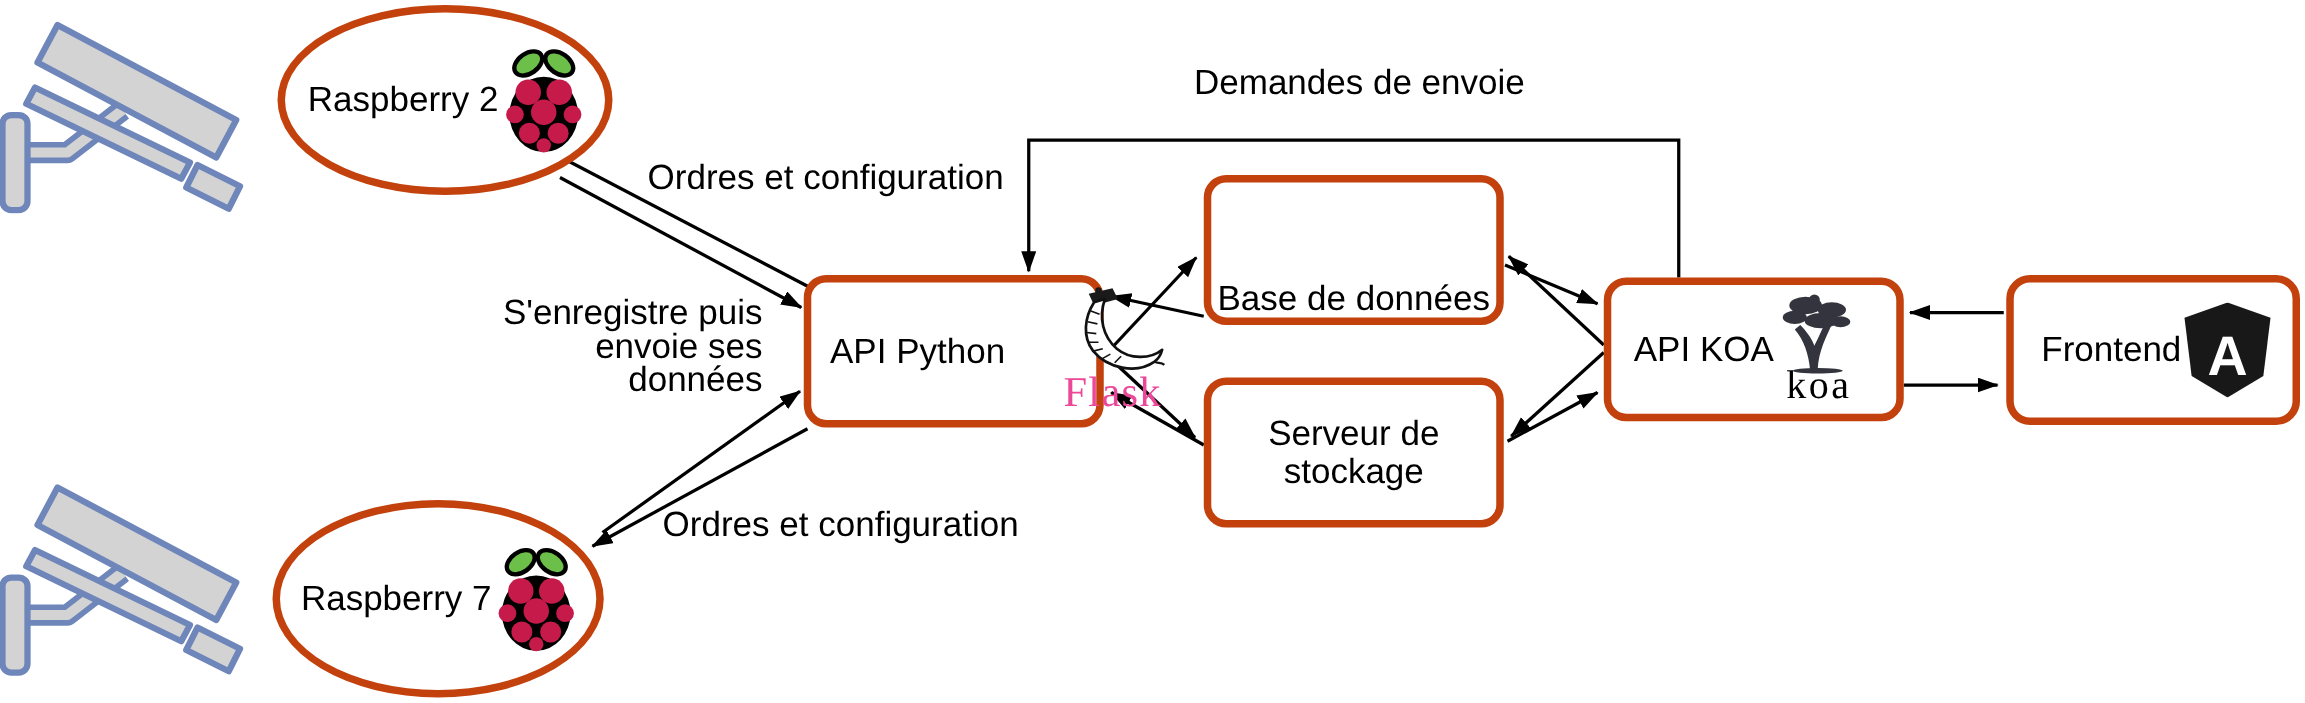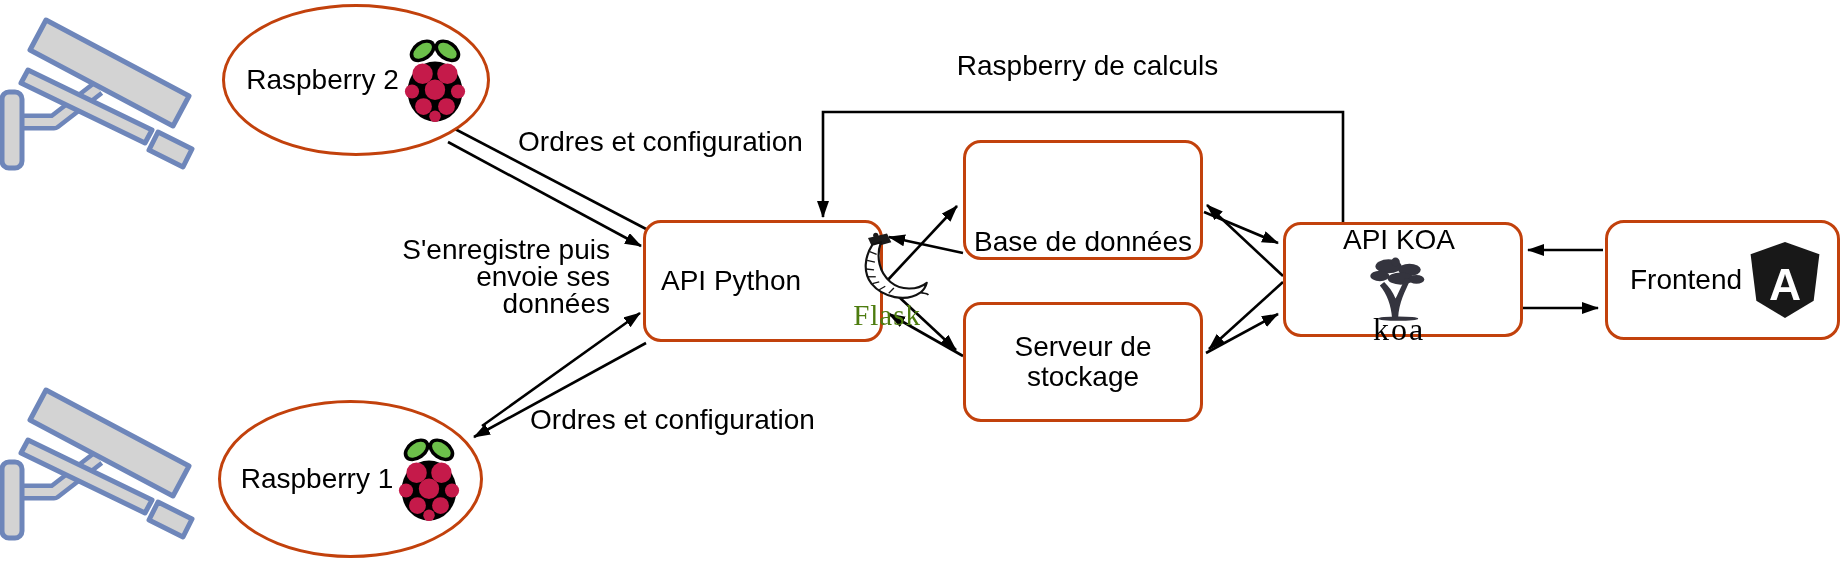--- a/index.html
+++ b/index.html
@@ -2,30 +2,30 @@
 <html><head>
 <meta charset="utf-8">
 <style>
   html,body{margin:0;padding:0;background:#fff;}
   .canvas{
     position:relative;width:1844px;height:562px;background:#fff;overflow:hidden;
     font-family:"Liberation Sans",sans-serif;color:#000;
   }
   .layer{position:absolute;left:0;top:0;}
   .node{
-    position:absolute;background:#fff;border:3px solid #c2410c;box-sizing:border-box;
+    position:absolute;background:#fff;border:6px solid #c2410c;box-sizing:border-box;
     display:flex;align-items:center;justify-content:center;
   }
   .node.rect{border-radius:18px;}
   .node.ellipse{border-radius:50%;}
   .node-label{font-size:28px;line-height:30px;white-space:nowrap;}
   .node-label.center{text-align:center;white-space:normal;}
   .row{display:flex;align-items:center;justify-content:center;}
   .logo-col{display:flex;flex-direction:column;align-items:center;}
-  .flask-word{font-family:"Liberation Serif",serif;font-size:29px;color:#4d7c0f;margin-top:-8px;letter-spacing:1px;}
+  .flask-word{font-family:"Liberation Serif",serif;font-size:34px;color:#ec4899;margin-top:-8px;letter-spacing:1px;}
   .koa-word{font-family:"Liberation Serif",serif;font-size:32px;color:#000000;margin-top:-12px;letter-spacing:2px;}
   .float-label{position:absolute;font-size:28px;line-height:28px;text-align:center;}
   .float-label div{white-space:nowrap;}
   .lbl-register{line-height:27px;}
   svg{display:block;}
 </style>
 </head>
 <body>
 
 <div class="canvas">
@@ -130,21 +130,21 @@
             <circle cx="22" cy="78" r="9.5"></circle>
           <circle cx="48" cy="78" r="9.5"></circle>
             <circle cx="35" cy="89" r="6.5"></circle>
         </g>
       </svg>
     </div>
   </div>
 
   <div class="node ellipse" style="left:218px;top:400px;width:265px;height:158px;">
     <div class="row" style="gap:5px;">
-      <span class="node-label">Raspberry 1</span>
+      <span class="node-label">Raspberry 7</span>
       <svg width="62" height="88" viewBox="0 0 70 96">
         <ellipse cx="35" cy="61" rx="31" ry="34" fill="#000"></ellipse>
         <g fill="#000">
             <ellipse cx="21" cy="15" rx="16" ry="11" transform="rotate(-35 21 15)"></ellipse>
            <ellipse cx="49" cy="15" rx="16" ry="11" transform="rotate(35 49 15)"></ellipse>
           </g>
         <g fill="#6cc04a">
           <ellipse cx="21" cy="15" rx="12" ry="7" transform="rotate(-35 21 15)"></ellipse>
           <ellipse cx="49" cy="15" rx="12" ry="7" transform="rotate(35 49 15)"></ellipse>
         </g>
@@ -189,21 +189,21 @@
   <div class="node rect" style="left:963px;top:140px;width:240px;height:120px;align-items:flex-end;">
     <span class="node-label">Base de données</span>
   </div>
 
   <div class="node rect" style="left:963px;top:302px;width:240px;height:120px;">
     <div class="node-label center" style="line-height:30px;">
       <div>Serveur de stockage</div>
     </div>
   </div>
 
-  <div class="node rect" style="left:1283px;top:222px;width:240px;height:115px;justify-content:space-between;padding:0 26px 0 18px;flex-direction:column;">
+  <div class="node rect" style="left:1283px;top:222px;width:240px;height:115px;justify-content:space-between;padding:0 26px 0 18px;">
     <span class="node-label">API KOA</span>
     <div class="logo-col">
       <svg width="72" height="68" viewBox="0 0 80 78">
         <g fill="#34343e">
           <ellipse cx="28" cy="13" rx="15" ry="8"></ellipse>
           <ellipse cx="52" cy="17" rx="13" ry="7"></ellipse>
           <ellipse cx="18" cy="24" rx="11" ry="6"></ellipse>
           <ellipse cx="42" cy="27" rx="15" ry="7"></ellipse>
           <ellipse cx="60" cy="28" rx="9" ry="5"></ellipse>
           <circle cx="36" cy="8" r="5"></circle>
@@ -227,16 +227,16 @@
 
   <div class="float-label" style="left:530px;top:406px;width:285px;">Ordres et configuration</div>
 
   <div class="float-label lbl-register" style="left:390px;top:236px;width:220px;text-align:right;">
     <div>S'enregistre puis</div>
     <div>envoie ses</div>
     <div>données</div>
   </div>
 
   <div class="float-label" style="left:935px;top:52px;width:305px;">
-    <div>Raspberry de calculs</div>
+    <div>Demandes de envoie</div>
   </div>
 
 </div>
 
 </body></html>

